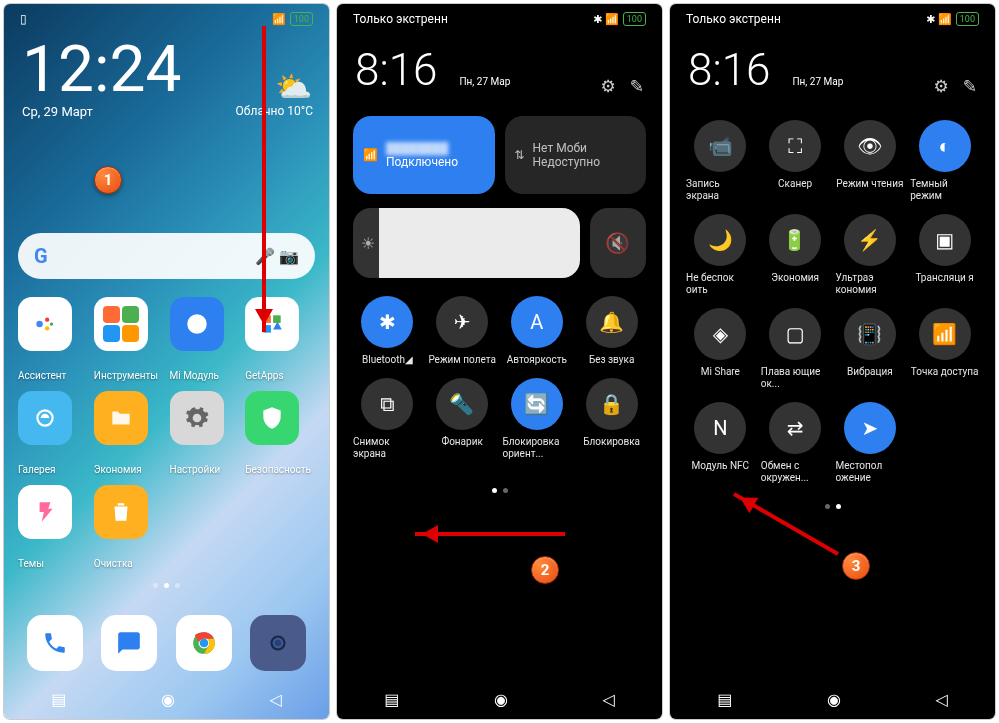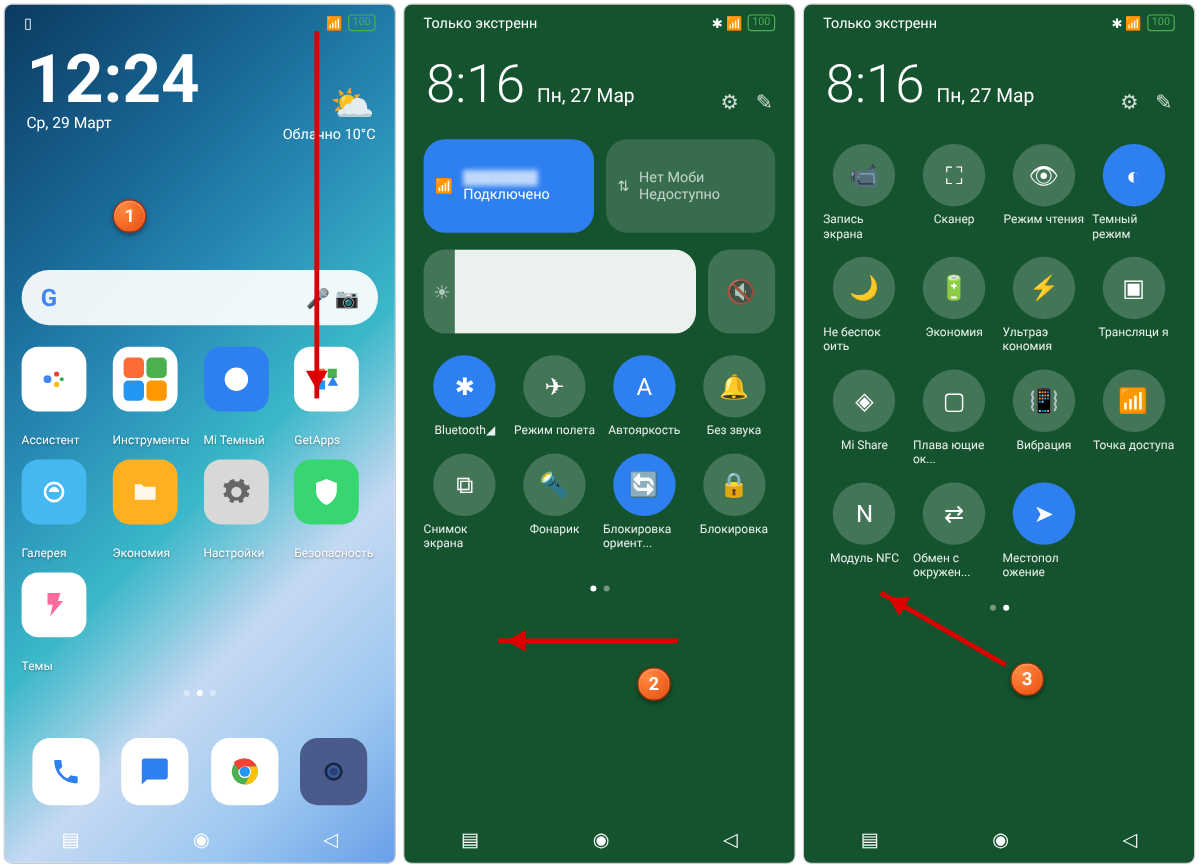--- a/index.html
+++ b/index.html
@@ -1,45 +1,45 @@
 <!DOCTYPE html>
 <html><head>
 <meta charset="utf-8">
 <style>
 *{box-sizing:border-box;margin:0;padding:0;font-family:-apple-system,Roboto,sans-serif;-webkit-font-smoothing:antialiased}
 body{background:#fff;width:999px;height:723px;display:flex;justify-content:space-between;padding:4px}
 .phone{width:325px;height:715px;border-radius:6px;position:relative;overflow:hidden;box-shadow:0 0 0 1px rgba(0,0,0,.2)}
 .p1{background:linear-gradient(135deg,#0b3a5f 0%,#1a6b9a 25%,#2a8fb8 40%,#3ab8c8 55%,#c5d9f3 70%,#9dc8f0 85%,#6a9fe8 100%)}
-.p2,.p3{background:#14532d}
+.p2,.p3{background:#000000}
 .status{height:30px;display:flex;align-items:center;justify-content:space-between;padding:0 16px;font-size:12px;color:#fff}
 .status .r{display:flex;gap:4px;align-items:center;font-size:11px}
 .p1 .status{color:#fff}
 .clock{color:#fff;padding:4px 18px}
-.clock .time{font-size:56px;font-weight:700;line-height:1}
+.clock .time{font-size:64px;font-weight:400;line-height:1}
 .clock .date{font-size:13px;margin-top:2px}
 .weather{position:absolute;right:16px;top:65px;color:#fff;text-align:right;font-size:12px}
 .weather .wico{font-size:30px}
 .search{margin:110px 14px 0;background:rgba(255,255,255,.92);border-radius:40px;height:46px;display:flex;align-items:center;padding:0 16px;justify-content:space-between}
 .gico{font-size:20px;font-weight:bold}
 .gico span:nth-child(1){color:#4285f4}.gico span:nth-child(2){color:#ea4335}.gico span:nth-child(3){color:#fbbc05}.gico span:nth-child(4){color:#4285f4}.gico span:nth-child(5){color:#34a853}.gico span:nth-child(6){color:#ea4335}
 .grid{display:grid;grid-template-columns:repeat(4,1fr);gap:10px 6px;padding:18px 14px 0}
 .app{display:flex;flex-direction:column;align-items:flex-start;gap:19px}
 .app .ic{width:54px;height:54px;border-radius:14px;display:flex;align-items:center;justify-content:center;font-size:26px}
 .app .lbl{color:#fff;font-size:10px;text-align:center;white-space:nowrap;text-shadow:0 1px 2px rgba(0,0,0,.4)}
 .pind{display:flex;justify-content:center;gap:6px;margin-top:14px}
 .pind span{width:5px;height:5px;border-radius:50%;background:rgba(255,255,255,.4)}
 .pind span.on{background:#fff}
 .dock{position:absolute;bottom:48px;left:0;right:0;display:flex;justify-content:space-around;padding:0 14px}
 .dock .ic{width:56px;height:56px;border-radius:15px;display:flex;align-items:center;justify-content:center;font-size:28px}
 .nav{position:absolute;bottom:0;left:0;right:0;height:40px;display:flex;justify-content:space-around;align-items:center}
 .nav span{color:#fff;font-size:16px}
 .p1 .nav span,.p2 .nav span,.p3 .nav span{color:#fff}
 .qs-head{display:flex;justify-content:space-between;align-items:flex-end;padding:10px 18px;color:#fff}
 .qs-head .t{font-size:44px;font-weight:300}
-.qs-head .d{font-size:16px;margin-left:10px}
+.qs-head .d{font-size:10px;margin-left:22px}
 .qs-head .act{display:flex;gap:14px;font-size:17px;color:rgba(255,255,255,.8)}
 .bigt{display:flex;gap:10px;padding:10px 16px}
 .bt{flex:1;border-radius:18px;height:78px;padding:10px;display:flex;align-items:center;gap:8px;font-size:12px}
 .bt.wifi{background:#2e7ff0;color:#fff}
 .bt.data{background:rgba(255,255,255,.15);color:rgba(255,255,255,.7)}
 .brt{display:flex;gap:10px;padding:4px 16px}
 .brt .sl{flex:1;height:70px;background:rgba(255,255,255,.2);border-radius:18px;position:relative;overflow:hidden}
 .brt .sl .f{position:absolute;bottom:0;left:26px;right:0;top:0;background:rgba(255,255,255,.9)}
 .brt .au{width:56px;height:70px;background:rgba(255,255,255,.18);border-radius:18px;display:flex;align-items:center;justify-content:center;color:rgba(255,255,255,.6);font-size:20px}
 .tiles{display:grid;grid-template-columns:repeat(4,1fr);gap:12px 6px;padding:14px 16px}
@@ -100,21 +100,21 @@
           </div>
         </div>
         <div class="lbl">Инструменты</div>
       </div>
       <div class="app">
         <div class="ic" style="background:#2e7ff0">
           <svg viewBox="0 0 24 24">
             <circle cx="12" cy="12" r="9" fill="#fff"></circle>
           </svg>
         </div>
-        <div class="lbl">Mi Темный</div>
+        <div class="lbl">Mi Модуль</div>
       </div>
       <div class="app">
         <div class="ic" style="background:#fff">
           <svg viewBox="0 0 24 24">
             <path fill="#ff6b35" d="M4 4h7v7H4z"></path>
             <path fill="#4caf50" d="M13 4h7v7h-7z"></path>
             <path fill="#2196f3" d="M4 13h7v7H4z"></path>
             <path fill="#2e7ff0" d="M17 10l4 7h-8z"></path>
           </svg>
         </div>
@@ -153,20 +153,28 @@
         </div>
         <div class="lbl">Безопасность</div>
       </div>
       <div class="app">
         <div class="ic" style="background:#fff">
           <svg viewBox="0 0 24 24">
             <path fill="#ff6b9d" d="M7 3h10l-2 6h4l-10 12 2-9H7z"></path>
           </svg>
         </div>
         <div class="lbl">Темы</div>
+      </div>
+      <div class="app">
+        <div class="ic" style="background:#ffb020">
+          <svg viewBox="0 0 24 24">
+            <path fill="#fff" d="M6 7h12l-1 13H7zM9 4h6v2H9z"></path>
+          </svg>
+        </div>
+        <div class="lbl">Очистка</div>
       </div>
     </div>
   <div class="pind">
       <span></span>
       <span class="on"></span>
       <span></span>
     </div>
   <div class="dock">
     <div class="ic" style="background:#fff">
         <svg viewBox="0 0 24 24">

